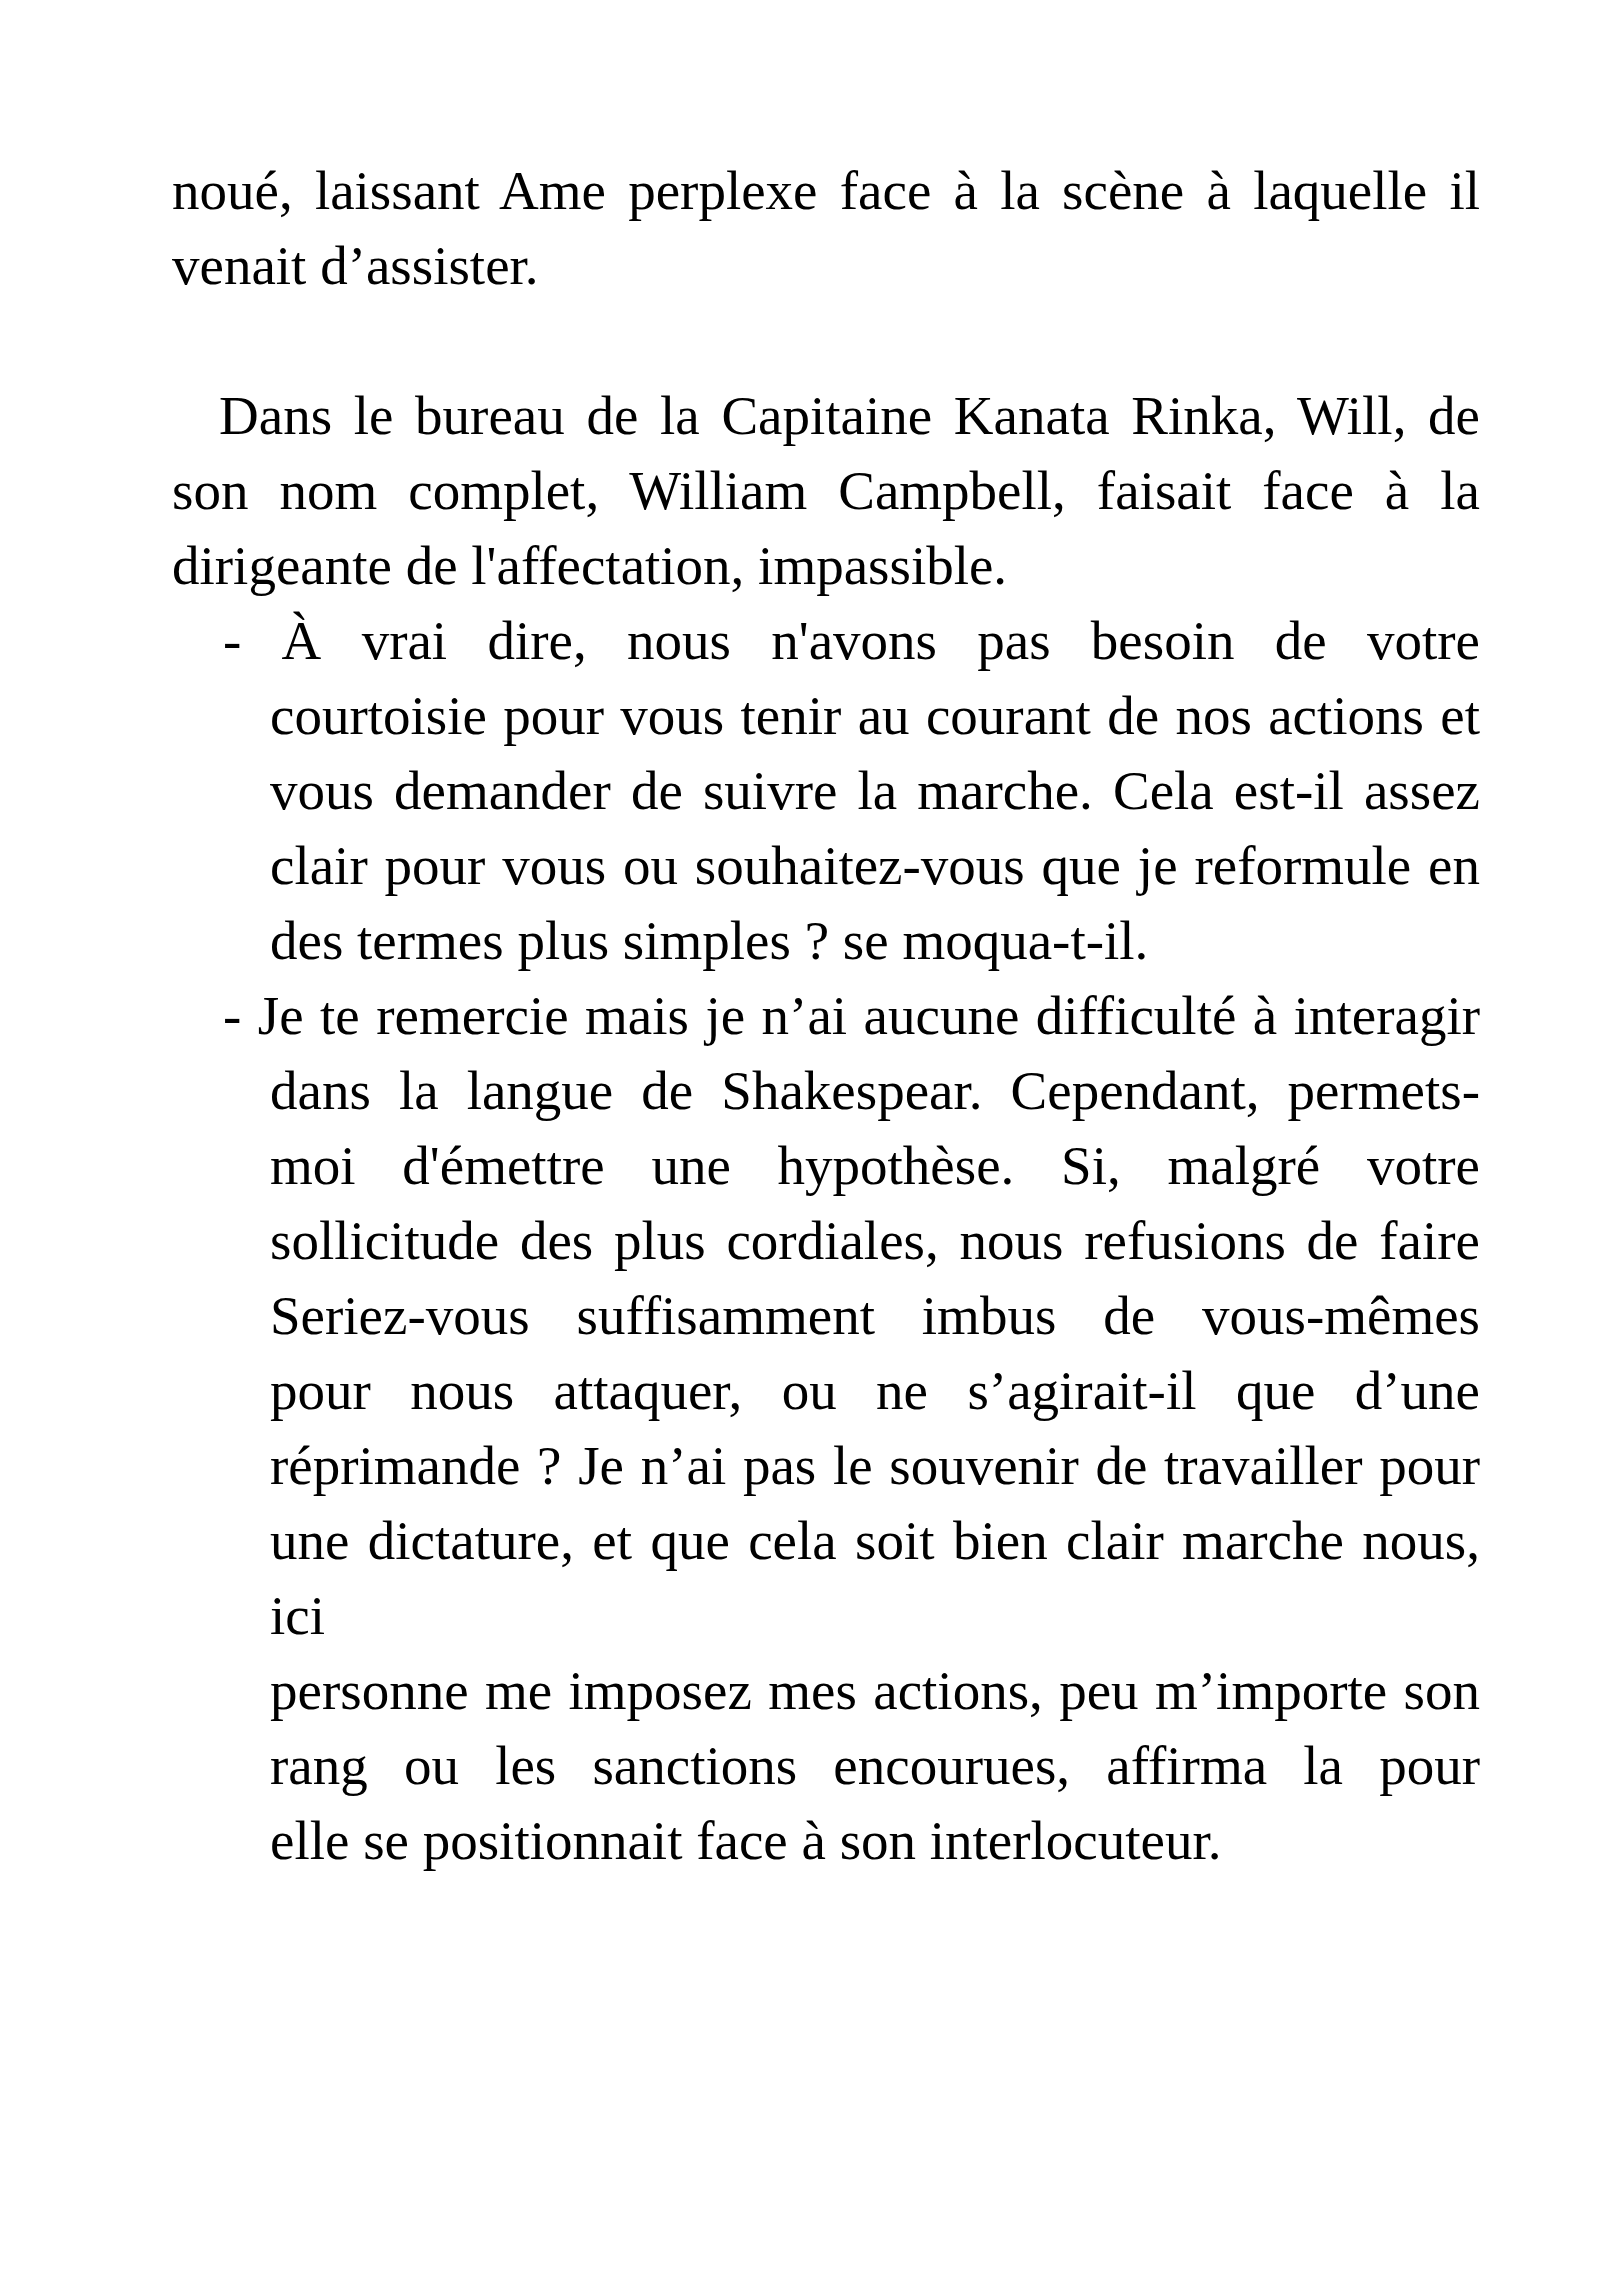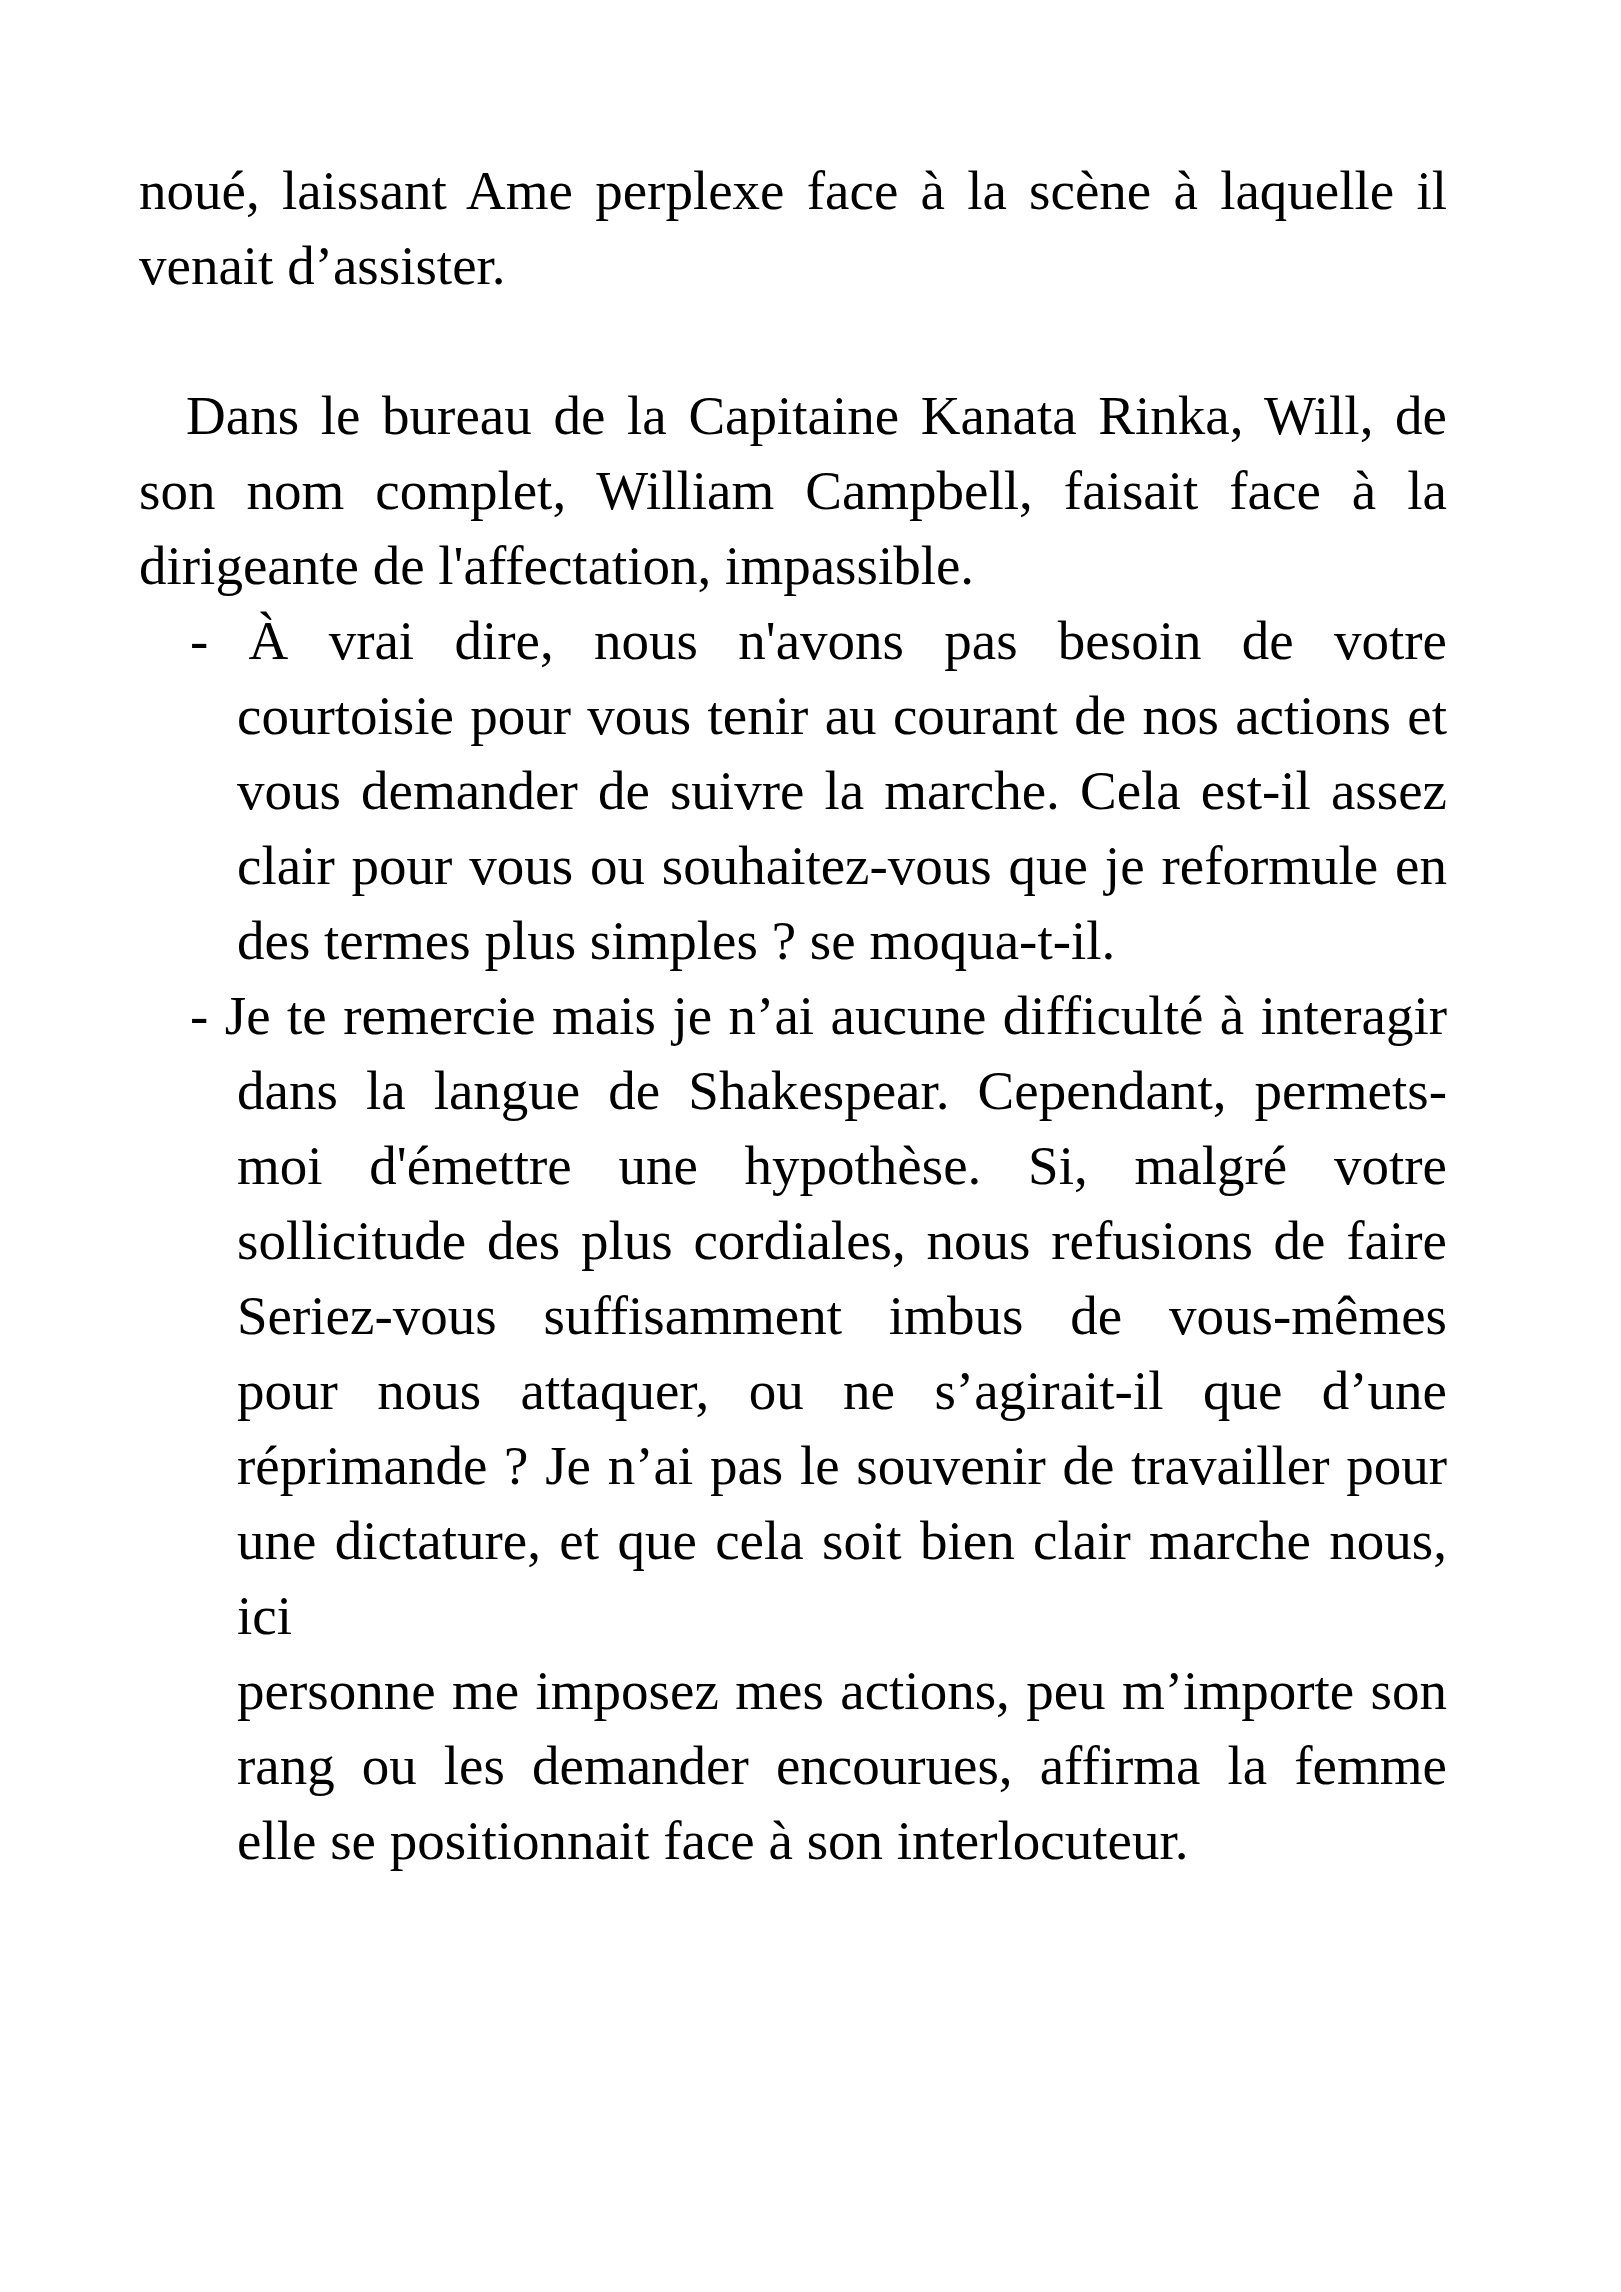--- a/index.html
+++ b/index.html
@@ -9,21 +9,21 @@
   }
   .book-page {
     position: relative;
     width: 1621px;
     height: 2293px;
     background: #ffffff;
     overflow: hidden;
   }
   .text-block {
     position: absolute;
-    left: 139px;
+    left: 172px;
     top: 153px;
     width: 1308px;
     font-family: "Liberation Serif", "DejaVu Serif", serif;
     font-size: 55px;
     line-height: 75px;
     color: #000000;
   }
   .paragraph { margin: 0; padding: 0; }
   .paragraph.blank-before { margin-top: 75px; }
 
@@ -65,18 +65,18 @@
       <div class="paragraph dialogue">
         <div class="line">- Je te remercie mais je n’ai aucune difficulté à interagir</div>
         <div class="line">dans la langue de Shakespear. Cependant, permets-</div>
         <div class="line">moi d'émettre une hypothèse. Si, malgré votre</div>
         <div class="line">sollicitude des plus cordiales, nous refusions de faire</div>
         <div class="line">Seriez-vous suffisamment imbus de vous-mêmes</div>
         <div class="line">pour nous attaquer, ou ne s’agirait-il que d’une</div>
         <div class="line">réprimande ? Je n’ai pas le souvenir de travailler pour</div>
         <div class="line">une dictature, et que cela soit bien clair marche nous, ici</div>
         <div class="line">personne me imposez mes actions, peu m’importe son</div>
-        <div class="line">rang ou les demander encourues, affirma la femme</div>
+        <div class="line">rang ou les sanctions encourues, affirma la pour</div>
         <div class="line final">elle se positionnait face à son interlocuteur.</div>
       </div>
     </div>
 </div>
 
 
 </body></html>

